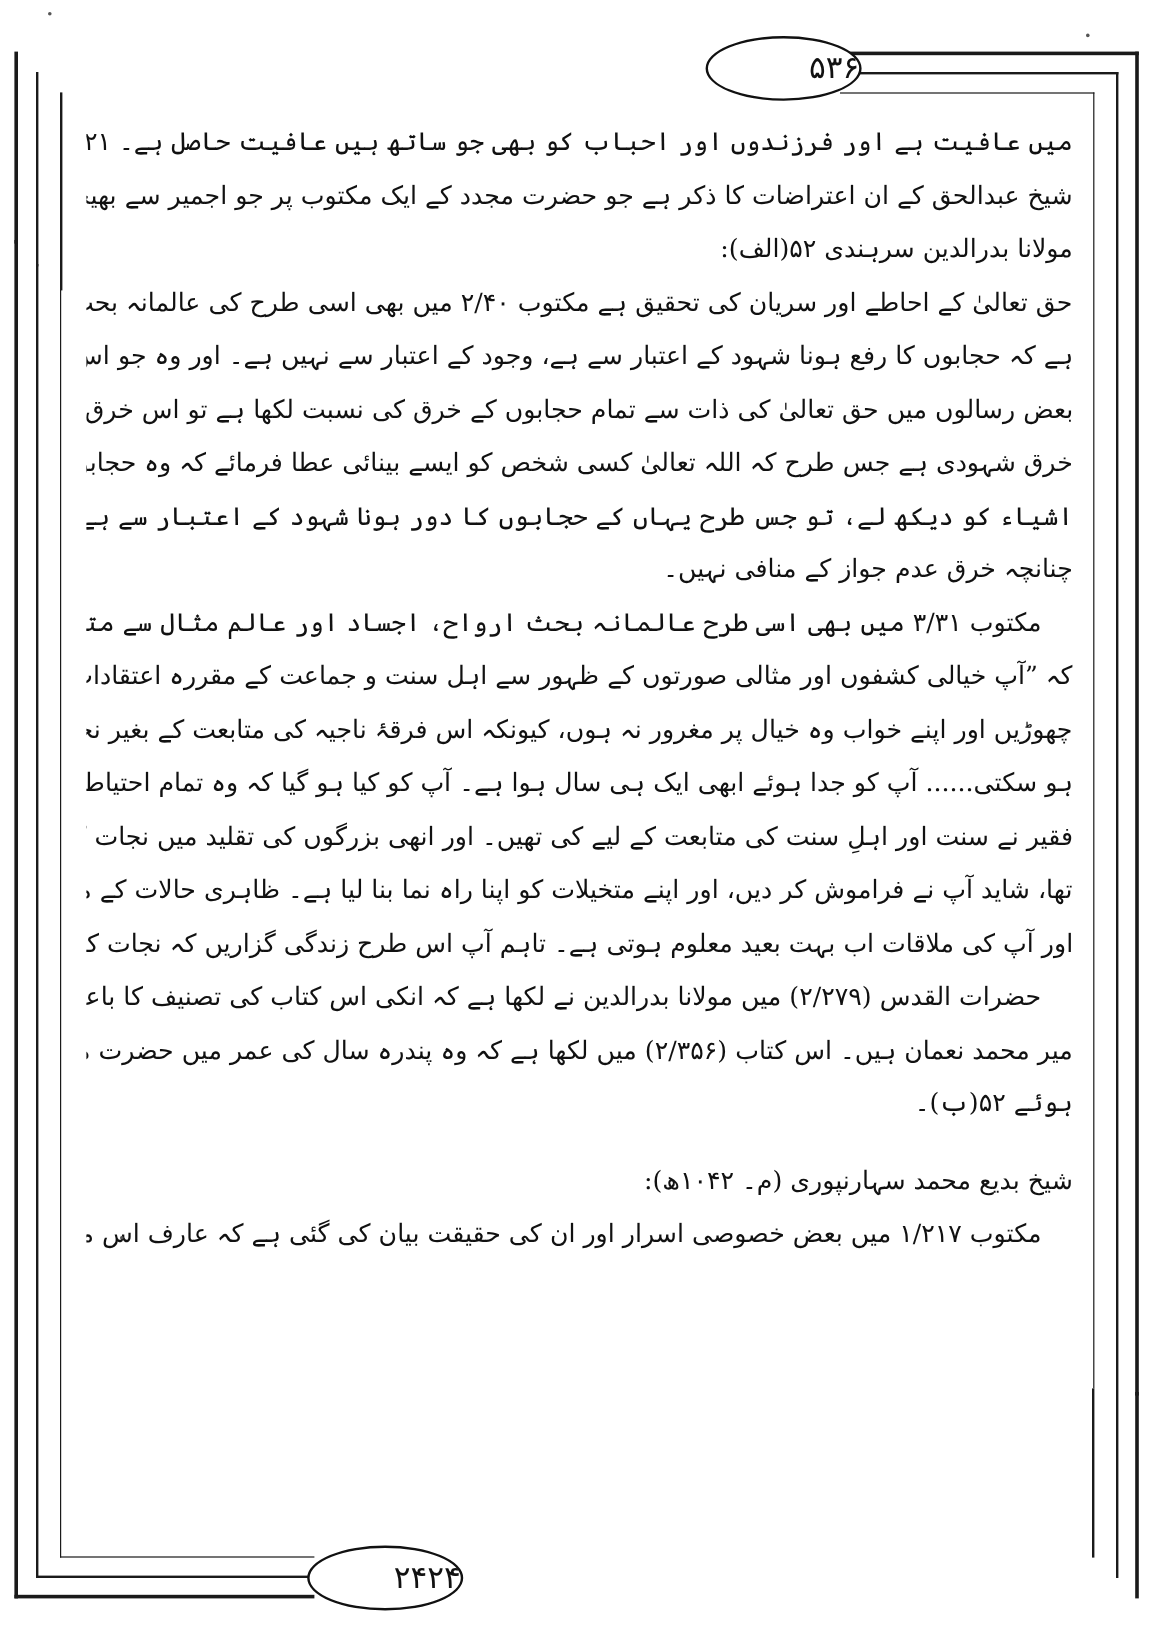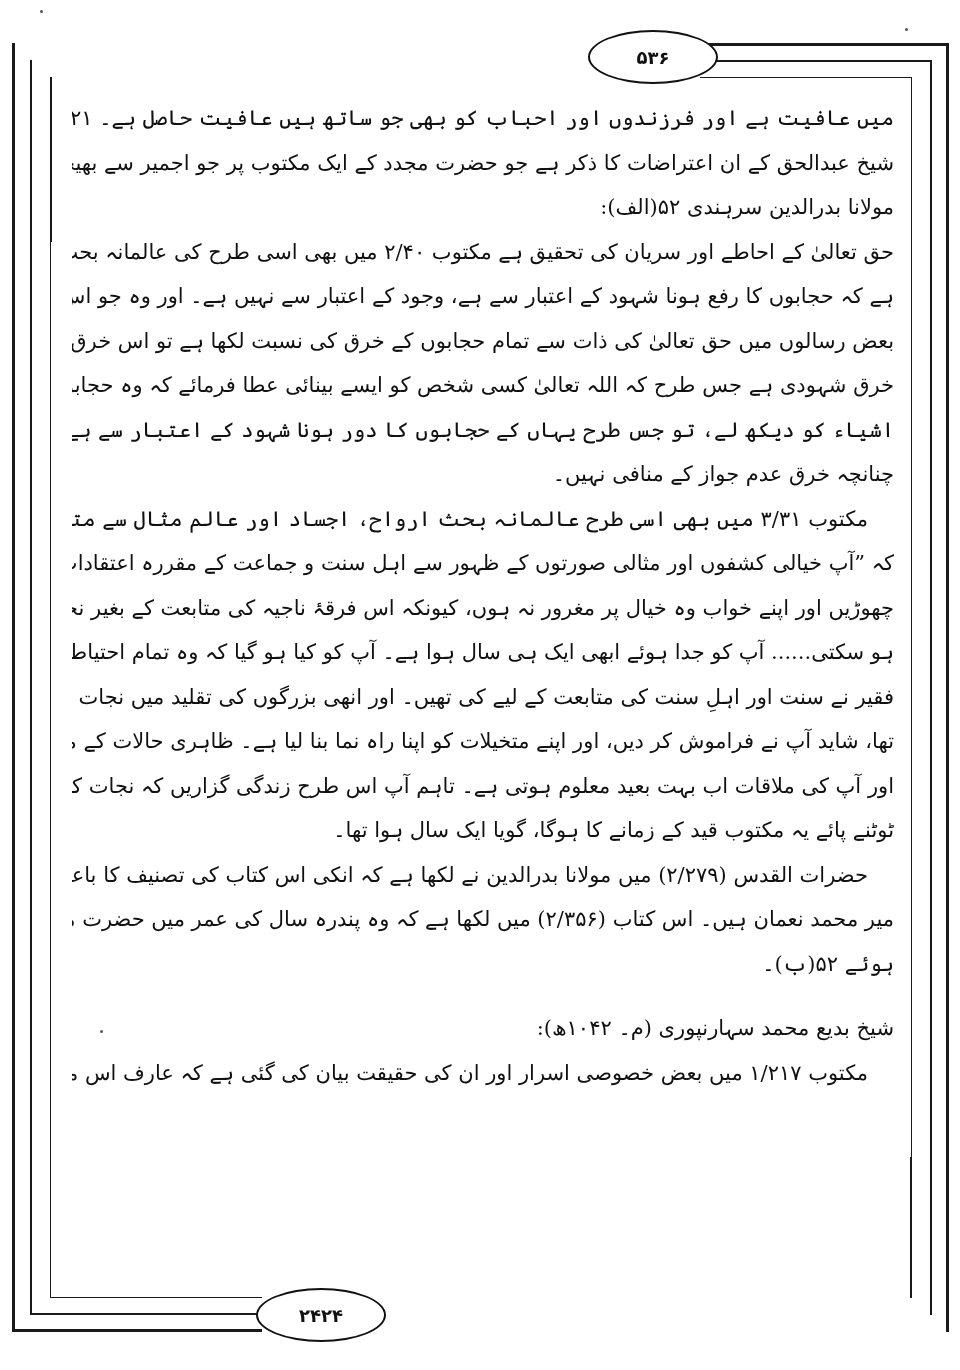--- a/index.html
+++ b/index.html
@@ -37,24 +37,24 @@
     background: #1a1a1a;
   }
 
   .oval {
     position: absolute;
     border: 2.5px solid #111;
     border-radius: 50%;
     background: #fff;
     display: flex;
     align-items: center;
-    justify-content: center;
+    justify-content: flex-end;
     font-family: "DejaVu Sans", sans-serif;
-    font-weight: bold;
-    font-size: 18px;
+    font-weight: normal;
+    font-size: 26px;
     letter-spacing: 2px;
     box-sizing: border-box;
   }
   .oval.top { left: 588px; top: 30px; width: 130px; height: 54px; }
   .oval.bottom { left: 256px; top: 1288px; width: 130px; height: 54px; }
 
   .page-body {
     position: absolute;
     left: 72px;
     top: 96px;
@@ -114,21 +114,20 @@
     <span class="line">خرق شہودی ہے جس طرح کہ اللہ تعالیٰ کسی شخص کو ایسے بینائی عطا فرمائے کہ وہ حجابوں کے باہر سے پوشیدہ</span>
     <span class="line">اشیاء کو دیکھ لے، تو جس طرح یہاں کے حجابوں کا دور ہونا شہود کے اعتبار سے ہے اسی طرح وہاں بھی ہے۔</span>
     <span class="line short">چنانچہ خرق عدم جواز کے منافی نہیں۔</span>
     <span class="line indent">مکتوب ۳/۳۱ میں بھی اسی طرح عالمانہ بحث ارواح، اجساد اور عالم مثال سے متعلق ہے پھر فرمایا ہے</span>
     <span class="line">کہ ”آپ خیالی کشفوں اور مثالی صورتوں کے ظہور سے اہل سنت و جماعت کے مقررہ اعتقادات کو نہ</span>
     <span class="line">چھوڑیں اور اپنے خواب وہ خیال پر مغرور نہ ہوں، کیونکہ اس فرقۂ ناجیہ کی متابعت کے بغیر نجات نہیں</span>
     <span class="line">ہو سکتی...... آپ کو جدا ہوئے ابھی ایک ہی سال ہوا ہے۔ آپ کو کیا ہو گیا کہ وہ تمام احتیاطیں اور کوششیں جو</span>
     <span class="line">فقیر نے سنت اور اہلِ سنت کی متابعت کے لیے کی تھیں۔ اور انھی بزرگوں کی تقلید میں نجات کو موقوف کہا کرتا</span>
     <span class="line">تھا، شاید آپ نے فراموش کر دیں، اور اپنے متخیلات کو اپنا راہ نما بنا لیا ہے۔ ظاہری حالات کے مطابق میری</span>
     <span class="line">اور آپ کی ملاقات اب بہت بعید معلوم ہوتی ہے۔ تاہم آپ اس طرح زندگی گزاریں کہ نجات کا رشتہ نہ</span>
-    <span class="line short">ٹوٹنے پائے یہ مکتوب قید کے زمانے کا ہوگا، گویا ایک سال ہوا تھا۔</span>
     <span class="line indent">حضرات القدس (۲/۲۷۹) میں مولانا بدرالدین نے لکھا ہے کہ انکی اس کتاب کی تصنیف کا باعث</span>
     <span class="line">میر محمد نعمان ہیں۔ اس کتاب (۲/۳۵۶) میں لکھا ہے کہ وہ پندرہ سال کی عمر میں حضرت مجدد سے بیعت</span>
     <span class="line short">ہوئے ۵۲(ب)۔</span>
     <div class="gap"></div>
     <span class="line short heading">شیخ بدیع محمد سہارنپوری (م۔ ۱۰۴۲ھ):</span>
     <span class="line indent">مکتوب ۱/۲۱۷ میں بعض خصوصی اسرار اور ان کی حقیقت بیان کی گئی ہے کہ عارف اس مقام میں اپنے</span>
   </div>
 
 <div class="oval bottom">
   <span>۲۴۲۴</span>

